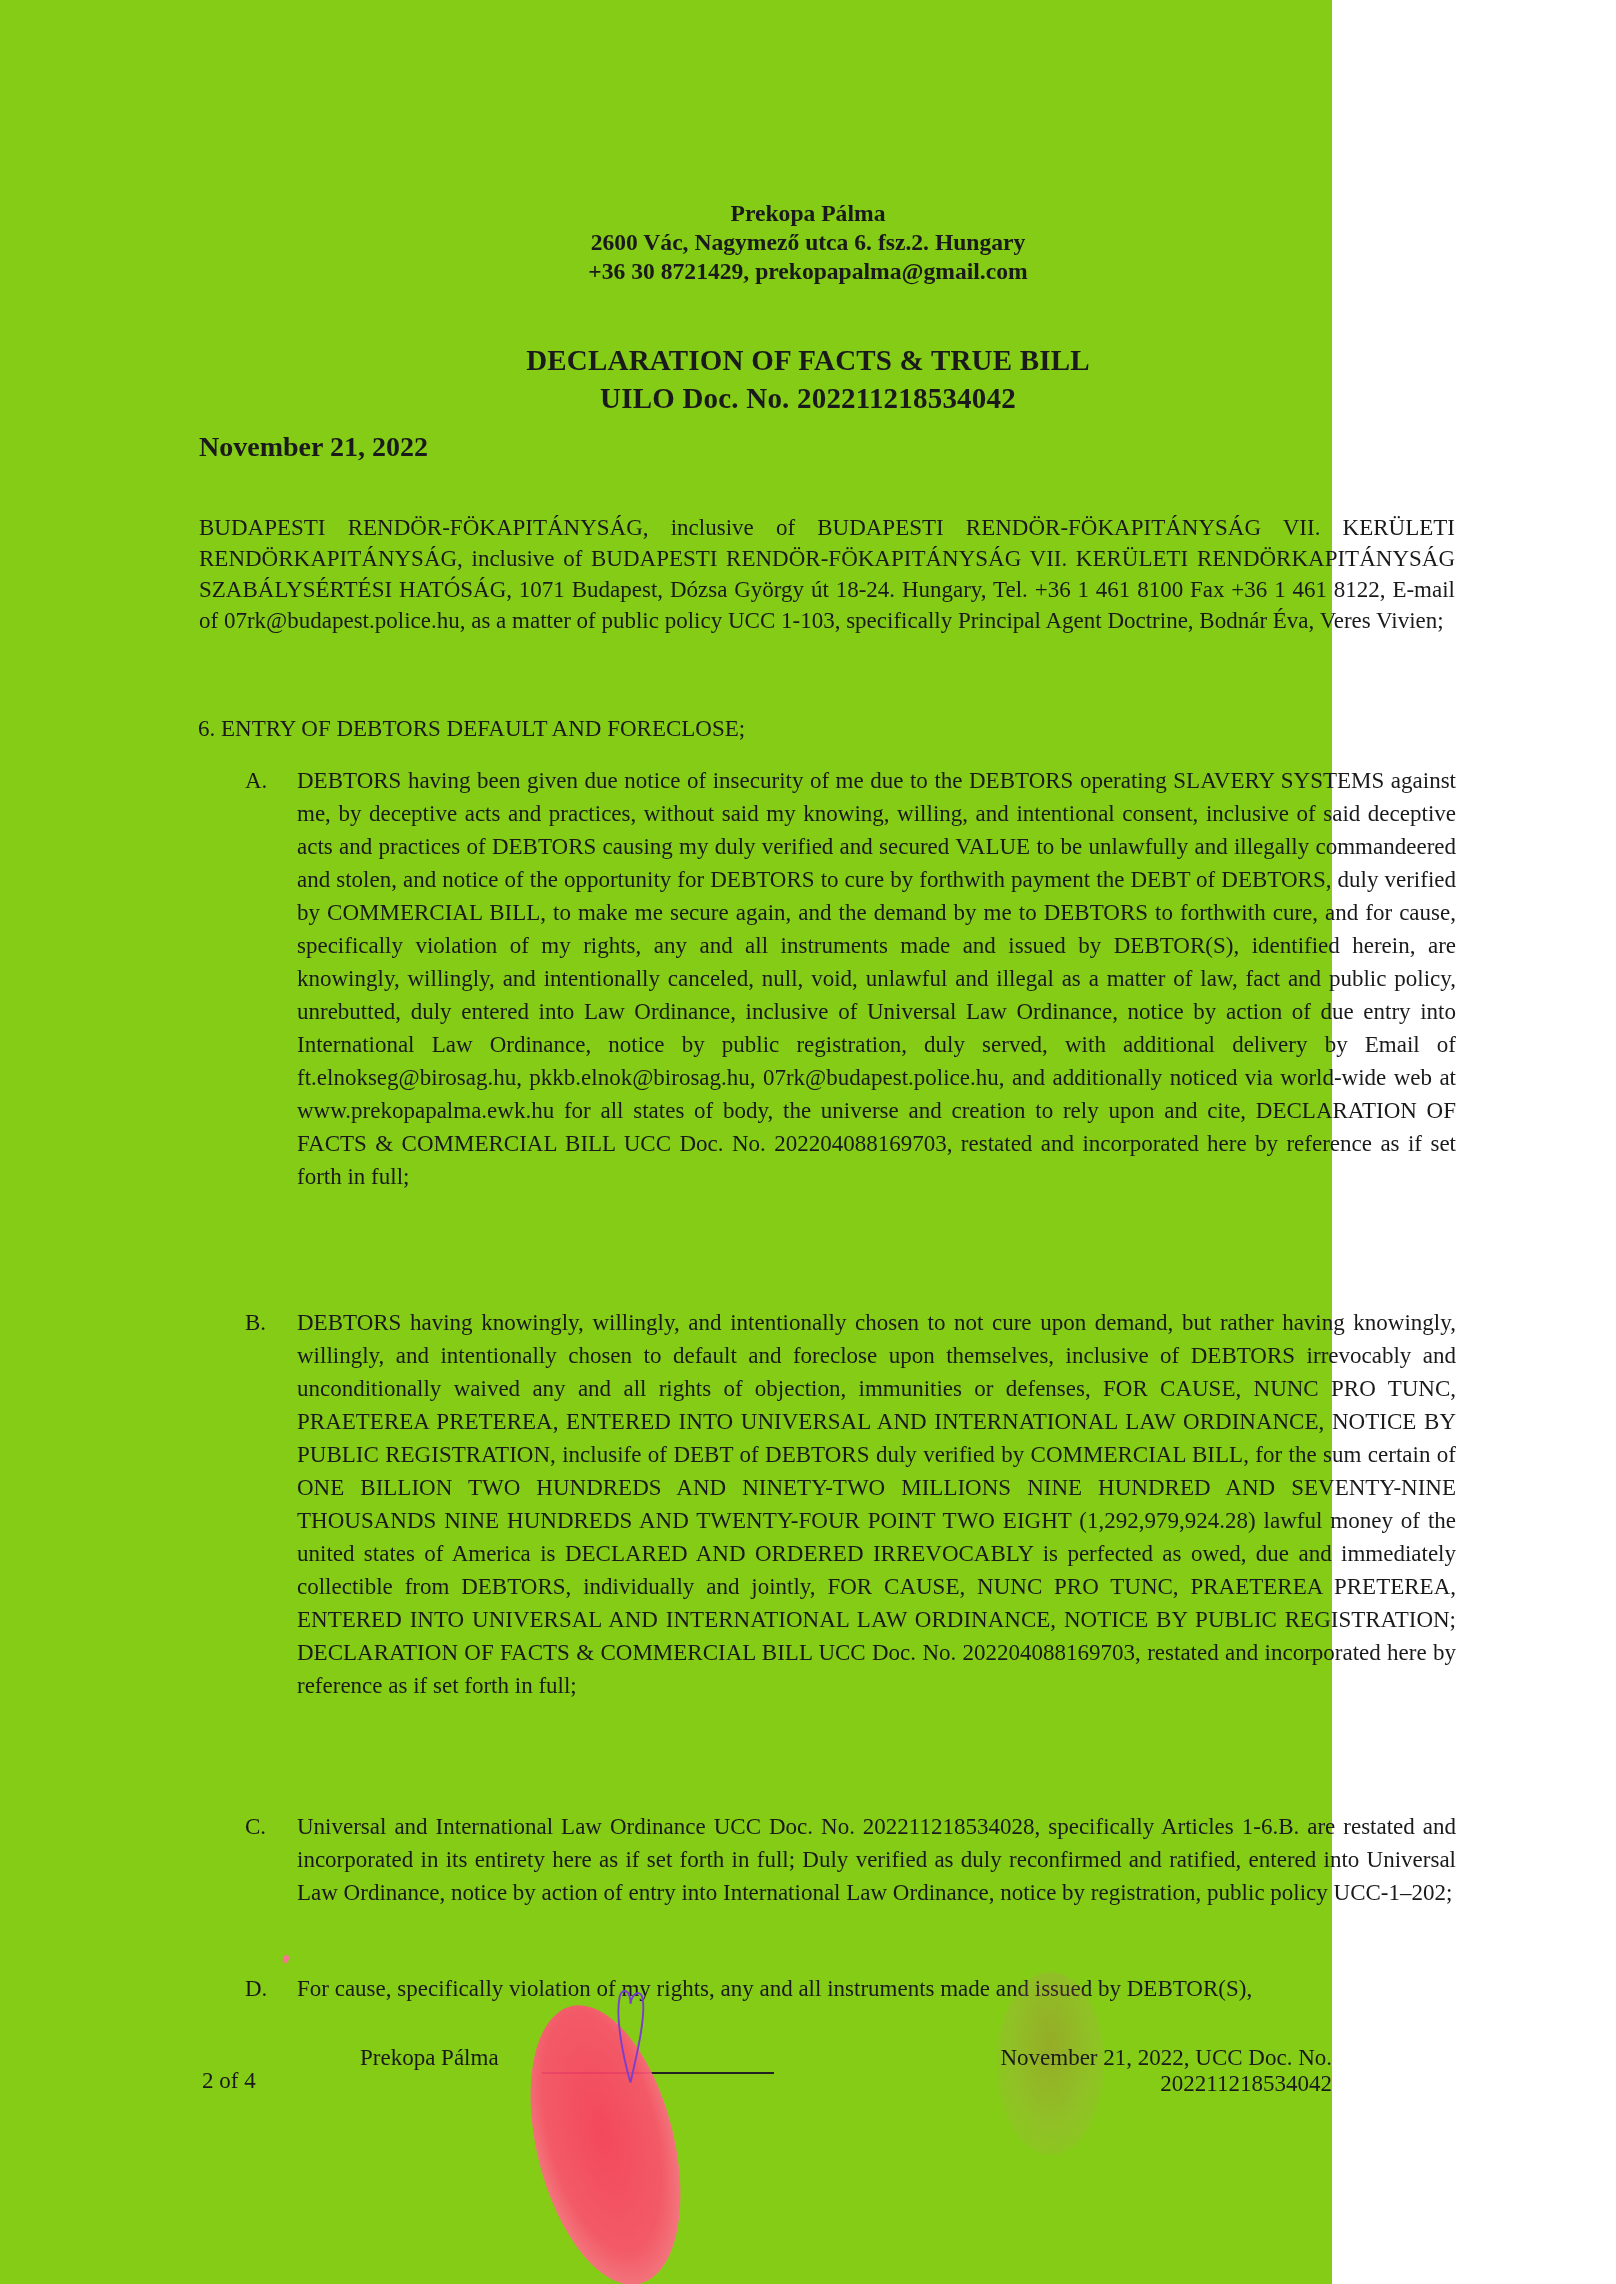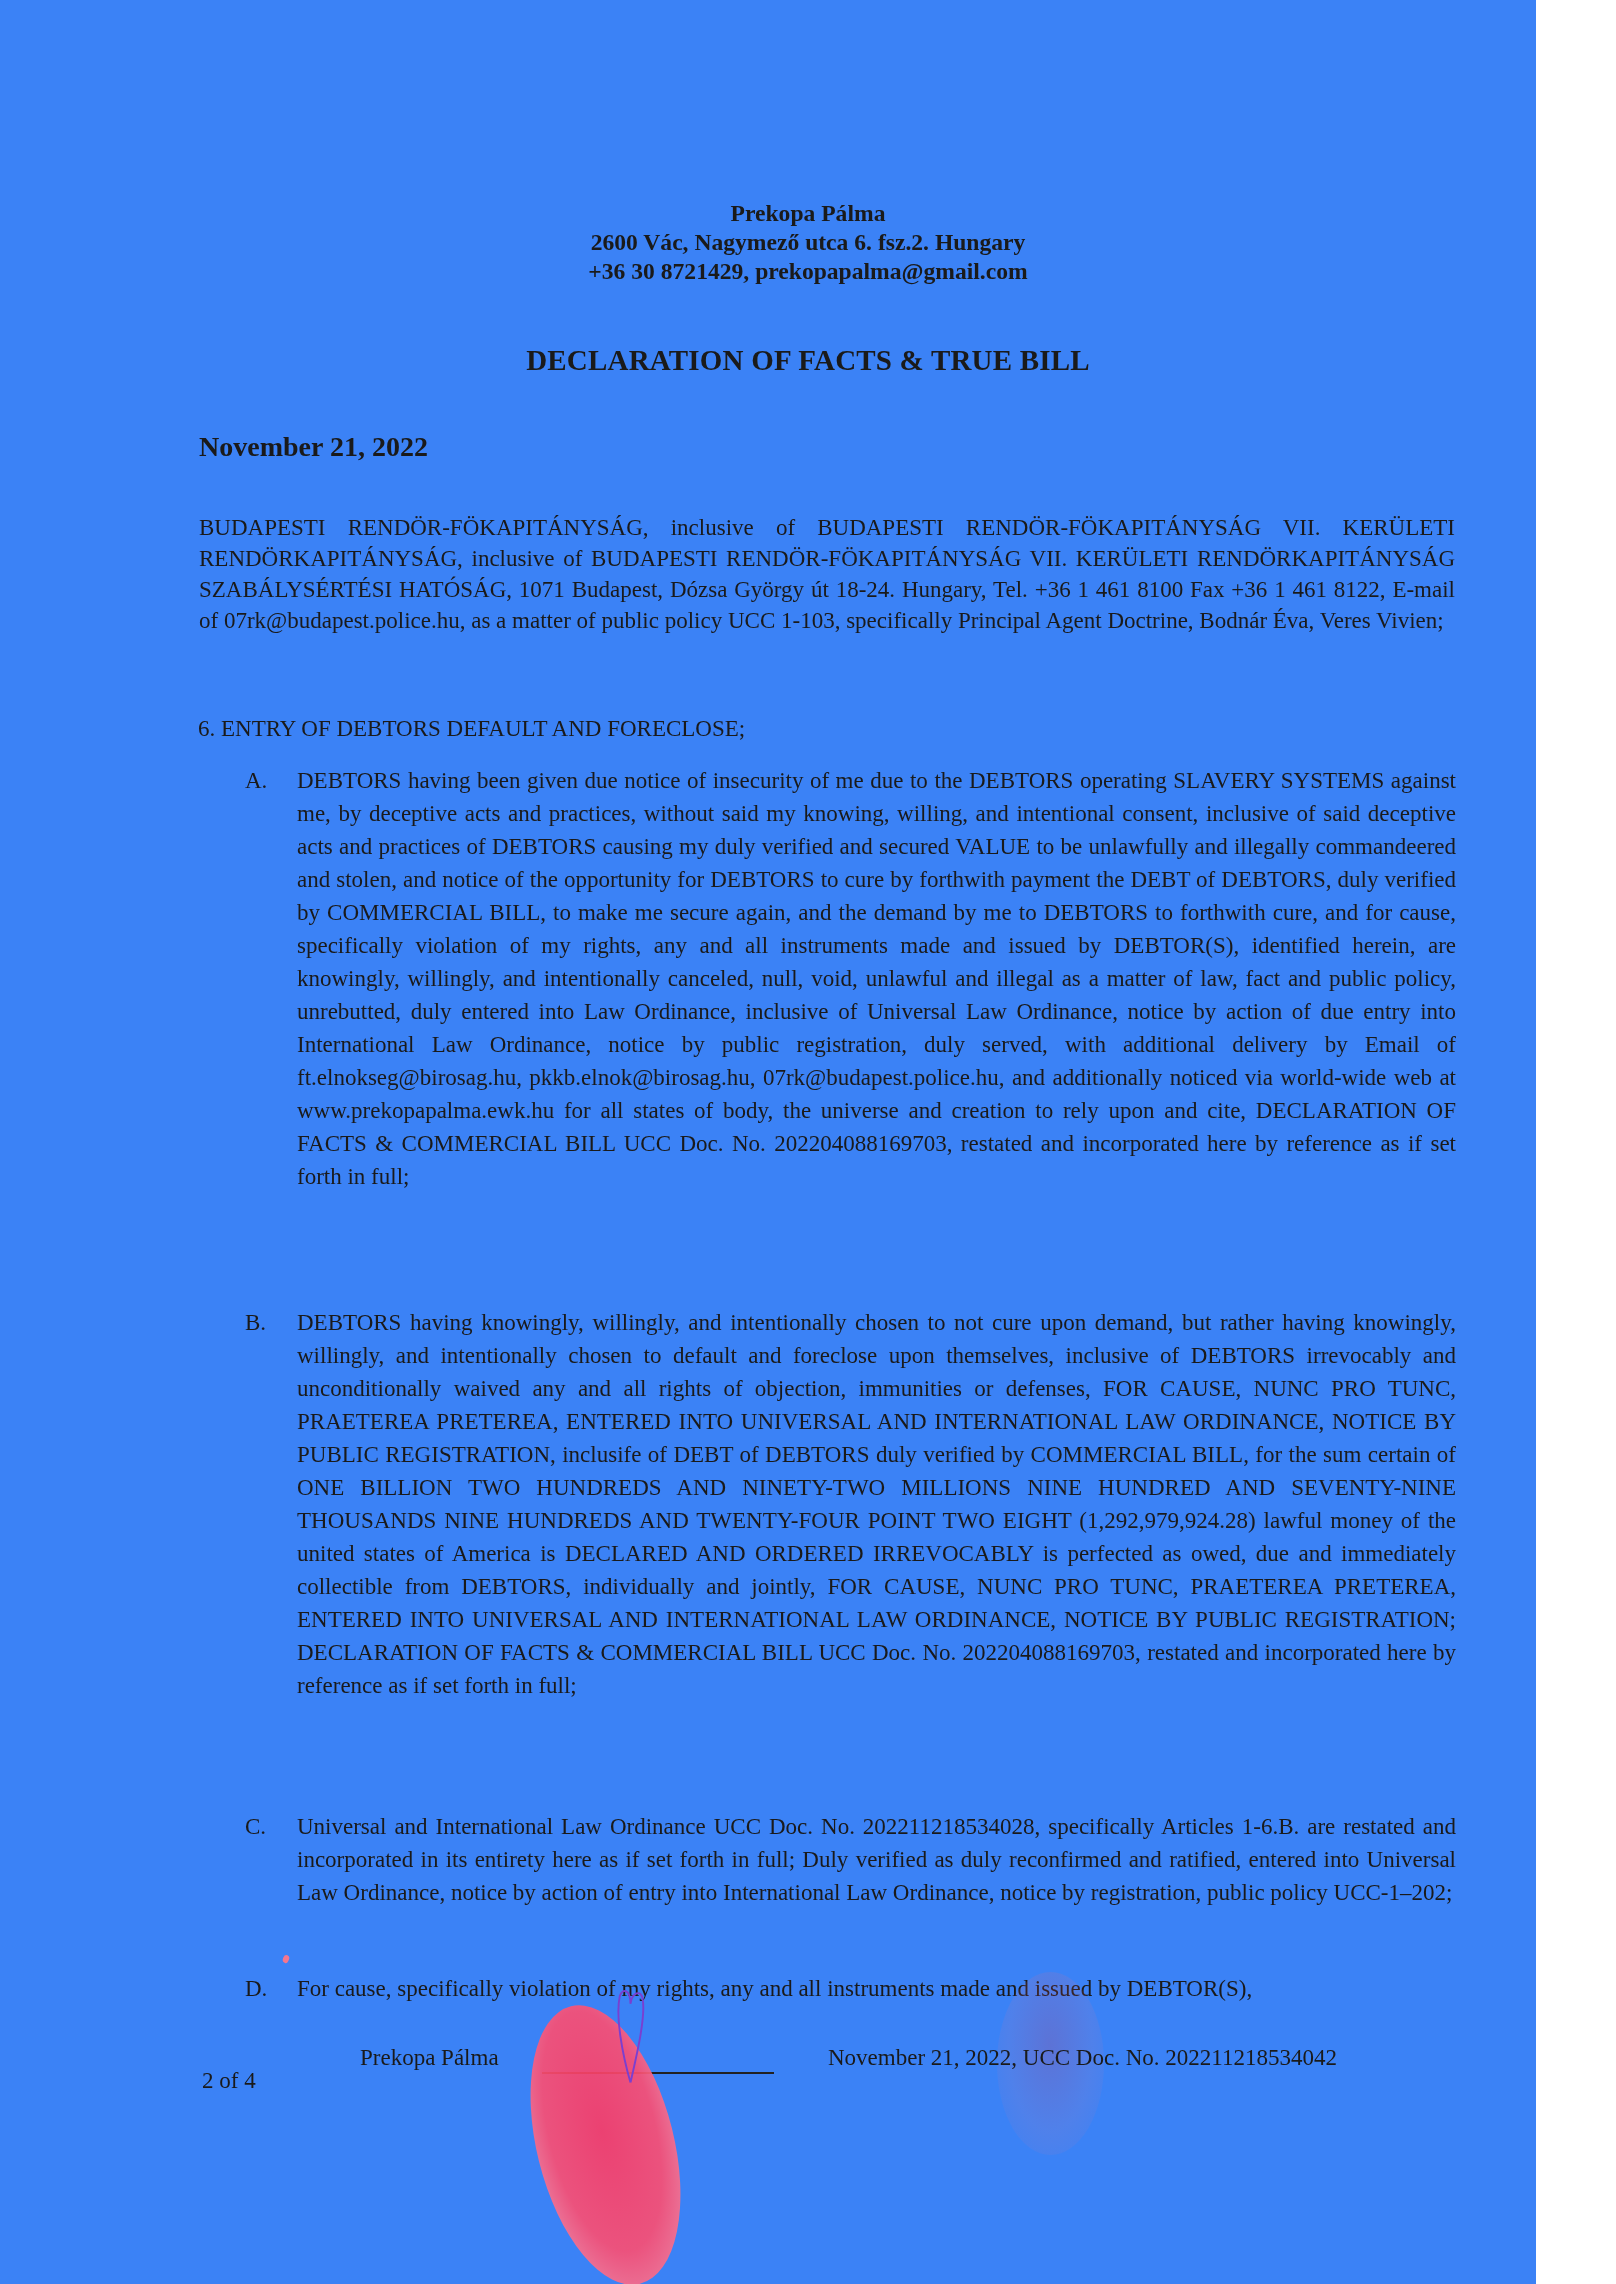--- a/index.html
+++ b/index.html
@@ -1,18 +1,18 @@
 <!DOCTYPE html>
 <html style="font-size:12px"><head>
 <meta charset="utf-8">
 <style>
   html, body { margin: 0; padding: 0; background: #ffffff; }
   body { width: 1616px; height: 2284px; position: relative; overflow: hidden;
          font-family: "Liberation Serif", "DejaVu Serif", serif; color: #1a1a1a; }
-  .page { position: absolute; left: 0; top: 0; width: 1536px; height: 2284px; background: #3b82f6; }
+  .page { position: absolute; left: 0; top: 0; width: 1332px; height: 2284px; background: #84cc16; }
   .header { position: absolute; left: 0; width: 1616px; top: 199px; text-align: center;
             font-weight: bold; font-size: 23.6px; line-height: 29px; }
   .title { position: absolute; left: 0; width: 1616px; top: 329px; text-align: center;
            font-weight: bold; font-size: 29px; line-height: 38px; letter-spacing: 0.2px; margin-top: 12px; }
   .date { position: absolute; left: 199px; top: 431px; font-weight: bold; font-size: 28px; }
   .addressee { position: absolute; left: 199px; width: 1256px; top: 512px;
                font-size: 23px; line-height: 31px; text-align: justify; }
   .section-head { position: absolute; left: 198px; top: 716px; font-size: 23px; }
   .item { position: absolute; left: 245px; width: 1211px; font-size: 23px; line-height: 33px;
           text-align: justify; display: flex; }
@@ -44,20 +44,21 @@
 <div class="page">
 
   <div class="header">
     <div>Prekopa Pálma</div>
     <div>2600 Vác, Nagymező utca 6. fsz.2. Hungary</div>
     <div>+36 30 8721429, prekopapalma@gmail.com</div>
   </div>
 
   <div class="title">
     <div>DECLARATION OF FACTS &amp; TRUE BILL</div>
+    <div>UILO Doc. No. 202211218534042</div>
   </div>
 
   <div class="date">November 21, 2022</div>
 
   <div class="addressee">BUDAPESTI RENDÖR-FÖKAPITÁNYSÁG, inclusive of BUDAPESTI RENDÖR-FÖKAPITÁNYSÁG VII. KERÜLETI RENDÖRKAPITÁNYSÁG, inclusive of BUDAPESTI RENDÖR-FÖKAPITÁNYSÁG VII. KERÜLETI RENDÖRKAPITÁNYSÁG SZABÁLYSÉRTÉSI HATÓSÁG, 1071 Budapest, Dózsa György út 18-24. Hungary, Tel. +36 1 461 8100 Fax +36 1 461 8122, E-mail of 07rk@budapest.police.hu, as a matter of public policy UCC 1-103, specifically Principal Agent Doctrine, Bodnár Éva, Veres Vivien;</div>
 
   <div class="section-head">6. ENTRY OF DEBTORS DEFAULT AND FORECLOSE;</div>
 
   <div class="item" id="item-a">
     <span class="letter">A.</span>

